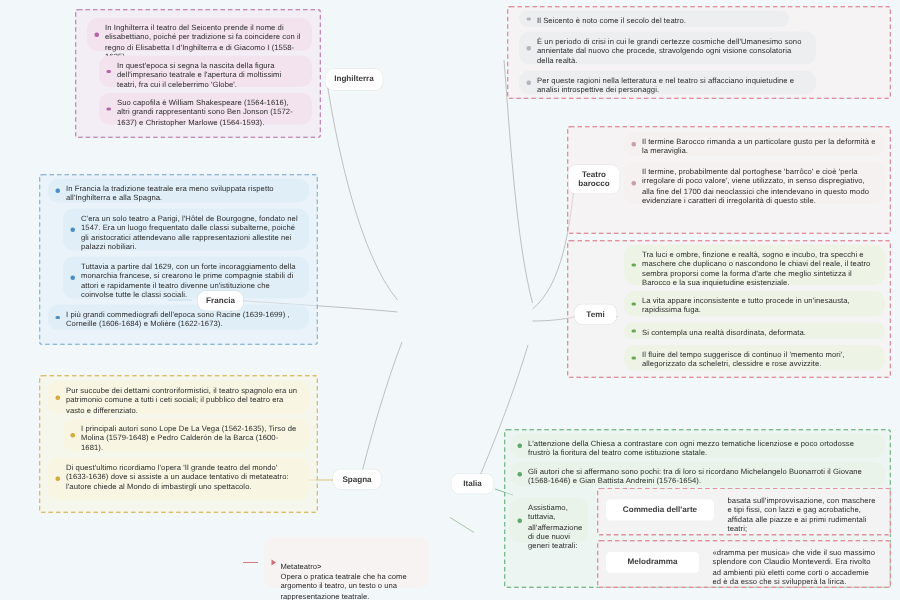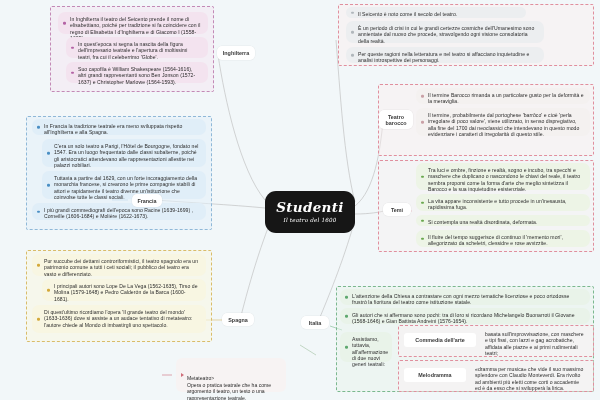--- a/index.html
+++ b/index.html
@@ -266,18 +266,14 @@
   <div class="note n-plain" style="left:470px;top:362px;width:120px;height:28px;padding-left:5px;background:transparent;">
     <span>«dramma per musica» che vide il suo massimo splendore con Claudio Monteverdi. Era rivolto ad ambienti più eletti come corti o accademie ed è da esso che si svilupperà la lirica.</span>
   </div>
 
   <div class="callout" style="left:176px;top:358px;width:110px;height:34px;white-space:pre-line;">
     <span class="bullet"></span>
     <span>Metateatro&gt;
 Opera o pratica teatrale che ha come argomento il teatro, un testo o una rappresentazione teatrale.</span>
   </div>
 
-  <div id="center">
-    <div class="title">Studenti</div>
-    <div class="sub">Il teatro del 1600</div>
-  </div>
 
 </div>
 
 </body></html>

